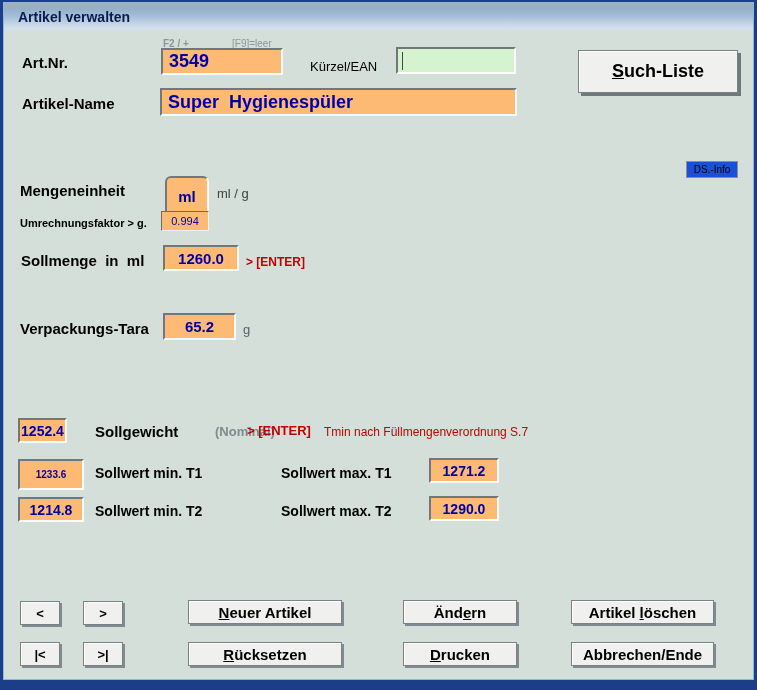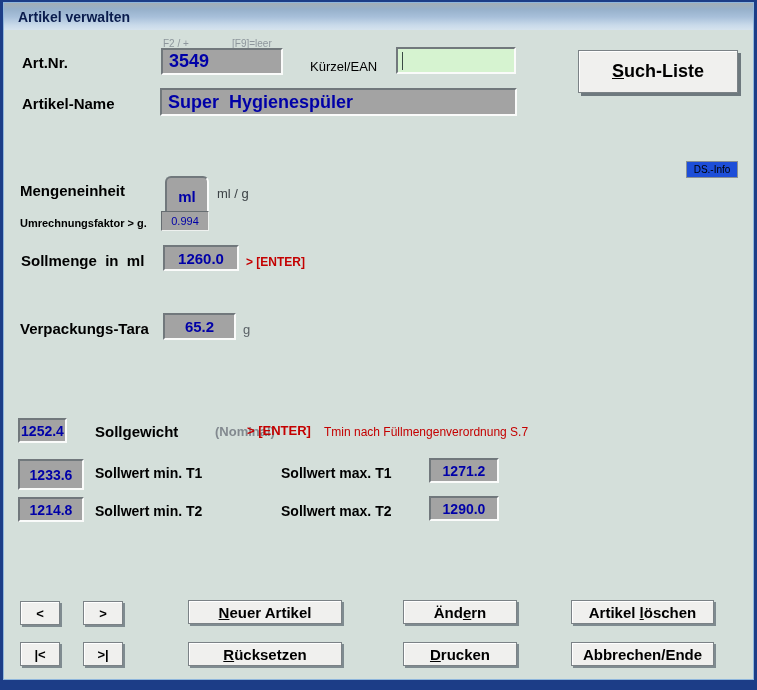--- a/index.html
+++ b/index.html
@@ -26,21 +26,21 @@
 
   .abs { position:absolute; white-space:pre; }
 
   .lbl { font-weight:bold; font-size:15px; color:#000; }
   .lbl-sm { font-weight:bold; font-size:11px; color:#000; }
   .hint { font-size:10px; color:#8d969c; }
   .gray { color:#82898f; }
   .red { color:#c40000; }
 
   .field {
-    background:#a3a3a3;
+    background:#fdba74;
     border:2px solid;
     border-color:#71787c #fafbfa #fafbfa #71787c;
     font-family:"Liberation Sans", sans-serif;
     font-weight:bold; color:#0000a8;
     outline:none;
   }
   .field.thin { border-width:1px; border-color:#666d71 #eef1ef #eef1ef #666d71; }
   .field.green { background:#d6f3d0; }
   .center { text-align:center; }
 
@@ -66,21 +66,21 @@
 </style>
 </head>
 <body>
 
 <div class="window">
 
   <div class="titlebar">
     <span class="title">Artikel verwalten</span>
   </div>
 
-  <span class="abs hint" style="left:160px; top:36px;">F2 / +</span>
+  <span class="abs hint" style="left:160px; top:36px;font-weight:bold;">F2 / +</span>
   <span class="abs hint" style="left:229px; top:36px;">[F9]=leer</span>
   <span class="abs lbl" style="left:19px; top:52px;">Art.Nr.</span>
   <input class="field abs" style="left: 158px; top: 46px; width: 122px; height: 27px; font-size: 18px; padding-left: 6px;" value="3549">
 
   <span class="abs" style="left:307px; top:57px; font-size:13px; color:#000;">Kürzel/EAN</span>
   <span class="field green abs" style="left:393px; top:45px; width:120px; height:27px;">
     <span class="caret"></span>
   </span>
 
   <div class="btn btn-big" style="left:575px; top:48px; width:160px; height:43px;"><u>S</u>uch-Liste</div>
@@ -104,21 +104,21 @@
   <span class="abs lbl" style="left:17px; top:318px;">Verpackungs-Tara</span>
   <input class="field center abs" style="left: 160px; top: 311px; width: 73px; height: 27px; font-size: 15px;" value="65.2">
   <span class="abs" style="left:240px; top:320px; font-size:13px; color:#5a6166;">g</span>
 
   <input class="field center abs" style="left: 15px; top: 416px; width: 49px; height: 25px; font-size: 14px;" value="1252.4">
   <span class="abs lbl" style="left:92px; top:421px;">Sollgewicht</span>
   <span class="abs gray" style="left:168px; top:422px; font-size:13px; font-weight:bold;margin-left:44px;">(Nominal)</span>
   <span class="abs red" style="left:244px; top:421px; font-size:13px; font-weight:bold;">&gt; [ENTER]</span>
   <span class="abs red" style="left:321px; top:423px; font-size:12px;">Tmin nach Füllmengenverordnung S.7</span>
 
-  <input class="field center abs" style="left: 15px; top: 457px; width: 66px; height: 31px; font-size: 14px;" value="1233.6">
+  <input class="field center abs" style="left: 15px; top: 457px; width: 66px; height: 31px; font-size: 10px;" value="1233.6">
   <span class="abs lbl" style="left:92px; top:463px; font-size:14px;">Sollwert min. T1</span>
   <span class="abs lbl" style="left:278px; top:463px; font-size:14px;">Sollwert max. T1</span>
   <input class="field center abs" style="left: 426px; top: 456px; width: 70px; height: 25px; font-size: 14px; text-align: center;" value="1271.2">
 
   <input class="field center abs" style="left: 15px; top: 495px; width: 66px; height: 25px; font-size: 14px;" value="1214.8">
   <span class="abs lbl" style="left:92px; top:501px; font-size:14px;">Sollwert min. T2</span>
   <span class="abs lbl" style="left:278px; top:501px; font-size:14px;">Sollwert max. T2</span>
   <input class="field center abs" style="left: 426px; top: 494px; width: 70px; height: 25px; font-size: 14px;" value="1290.0">
 
   <div class="btn btn-nav" style="left:17px; top:599px; width:40px; height:24px;">&lt;</div>

